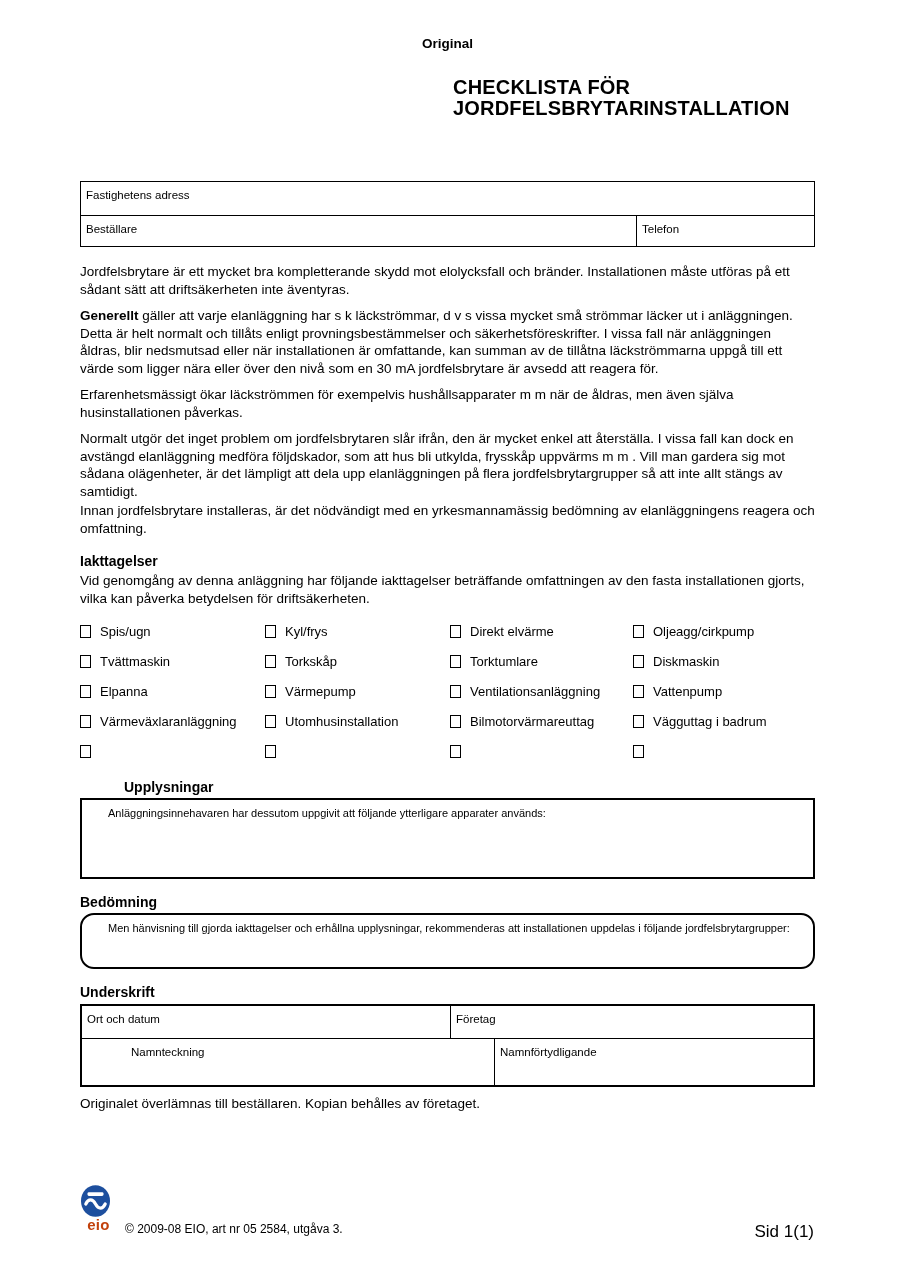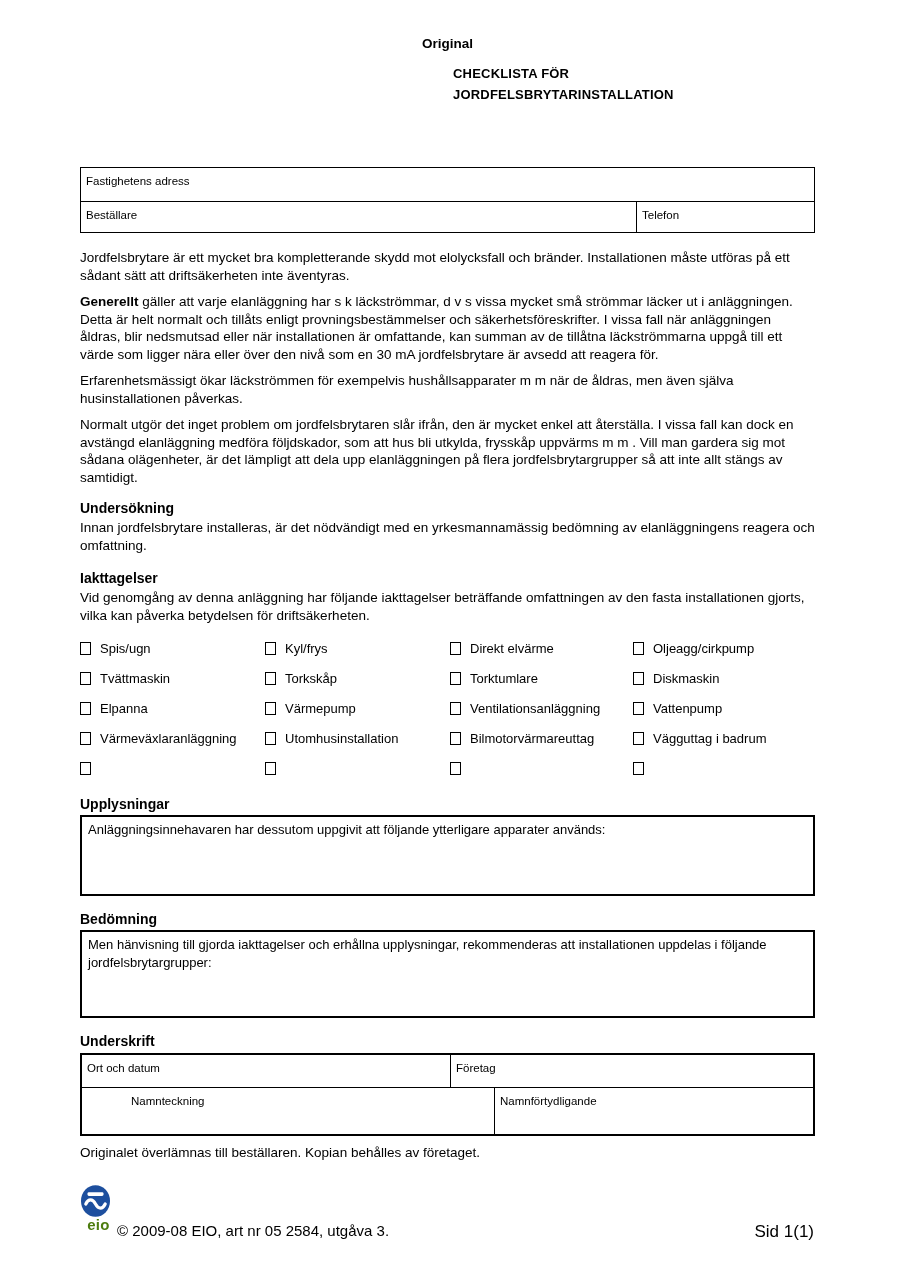--- a/index.html
+++ b/index.html
@@ -21,24 +21,24 @@
   }
 
   .marking {
     margin-top: 36px;
     text-align: center;
     font-weight: bold;
     font-size: 13.5px;
   }
 
   .title {
-    margin-top: 12px;
+    margin-top: 26px;
     margin-left: 373px;
     font-weight: bold;
-    font-size: 13px;
+    font-size: 20px;
     line-height: 21px;
     letter-spacing: 0.2px;
   }
 
   
   .htable {
     margin-top: 62px;
     border: 1.5px solid #000;
     width: 735px;
   }
@@ -87,22 +87,22 @@
   .cb-label { font-size: 13px; }
 
   
   .box {
     margin-top: 2px;
     border: 2px solid #000;
     width: 735px;
     padding: 3px 6px;
   }
   .box-upplysningar { height: 81px; }
-  .box-bedomning { height: 88px; }
-  .box-label { font-size: 13px; }
+  .box-bedomning { height: 56px; border-radius: 14px; }
+  .box-label { font-size: 11px; margin-left: 20px; }
 
   
   .stable {
     margin-top: 3px;
     border: 2px solid #000;
     width: 735px;
   }
   .srow { display: flex; }
   .srow1 { height: 33px; border-bottom: 1.5px solid #000; }
   .srow2 { height: 46px; padding-left: 44px; }
@@ -114,25 +114,25 @@
 
   
   .footer { position: absolute; left: 0; top: 1185px; width: 906px; height: 70px; }
   .logo { position: absolute; left: 76px; top: 0; width: 38px; text-align: center; }
   .logo svg { display: block; margin: 0 auto; }
   .eio-word {
     font-weight: bold;
     font-size: 15px;
     line-height: 13px;
     letter-spacing: 0.3px;
-    color: #4d7c0f;
+    color: #c2410c;
     margin-top: 0;
     margin-left: 7px;
   }
-  .copyright { position: absolute; left: 117px; top: 37px; font-size: 15px; }
+  .copyright { position: absolute; left: 125px; top: 37px; font-size: 12px; }
   .pagenum  { position: absolute; right: 92px; top: 37px; font-size: 17px; }
 </style>
 </head>
 <body>
 
 <div class="page">
   <div class="content">
 
     <div class="marking">Original</div>
 
@@ -158,21 +158,20 @@
     </div>
 
     <p class="para para-first">Jordfelsbrytare är ett mycket bra kompletterande skydd mot elolycksfall och bränder. Installationen måste utföras på ett sådant sätt att driftsäkerheten inte äventyras.</p>
 
     <p class="para"><b>Generellt</b><span> gäller att varje elanläggning har s k läckströmmar, d v s vissa mycket små strömmar läcker ut i anläggningen. Detta är helt normalt och tillåts enligt provningsbestämmelser och säkerhetsföreskrifter. I vissa fall när anläggningen åldras, blir nedsmutsad eller när installationen är omfattande, kan summan av de tillåtna läckströmmarna uppgå till ett värde som ligger nära eller över den nivå som en 30 mA jordfelsbrytare är avsedd att reagera för.</span></p>
 
     <p class="para">Erfarenhetsmässigt ökar läckströmmen för exempelvis hushållsapparater m m när de åldras, men även själva husinstallationen påverkas.</p>
 
     <p class="para">Normalt utgör det inget problem om jordfelsbrytaren slår ifrån, den är mycket enkel att återställa. I vissa fall kan dock en avstängd elanläggning medföra följdskador, som att hus bli utkylda, frysskåp uppvärms m m . Vill man gardera sig mot sådana olägenheter, är det lämpligt att dela upp elanläggningen på flera jordfelsbrytargrupper så att inte allt stängs av samtidigt.</p>
 
-    <h2 class="sec-head">Undersökning</h2>
     <p class="para sec-body">Innan jordfelsbrytare installeras, är det nödvändigt med en yrkesmannamässig bedömning av elanläggningens reagera och omfattning.</p>
 
     <h2 class="sec-head" style="margin-top:16px;">Iakttagelser</h2>
     <p class="para sec-body">Vid genomgång av denna anläggning har följande iakttagelser beträffande omfattningen av den fasta installationen gjorts, vilka kan påverka betydelsen för driftsäkerheten.</p>
 
     <div class="cb-grid">
       <div class="cb-cell">
           <span class="cb"></span>
           <span class="cb-label">Spis/ugn</span>
         </div>
@@ -251,21 +250,21 @@
       <div class="cb-cell">
           <span class="cb"></span>
           <span class="cb-label"></span>
         </div>
       <div class="cb-cell">
           <span class="cb"></span>
           <span class="cb-label"></span>
         </div>
     </div>
 
-    <h2 class="sec-head" style="margin-top:13px;">Upplysningar</h2>
+    <h2 class="sec-head" style="margin-top:13px;margin-left:44px;">Upplysningar</h2>
     <div class="box box-upplysningar">
       <span class="box-label">Anläggningsinnehavaren har dessutom uppgivit att följande ytterligare apparater används:</span>
     </div>
 
     <h2 class="sec-head" style="margin-top:15px;">Bedömning</h2>
     <div class="box box-bedomning">
       <span class="box-label">Men hänvisning till gjorda iakttagelser och erhållna upplysningar, rekommenderas att installationen uppdelas i följande jordfelsbrytargrupper:</span>
     </div>
 
     <h2 class="sec-head" style="margin-top:15px;">Underskrift</h2>

